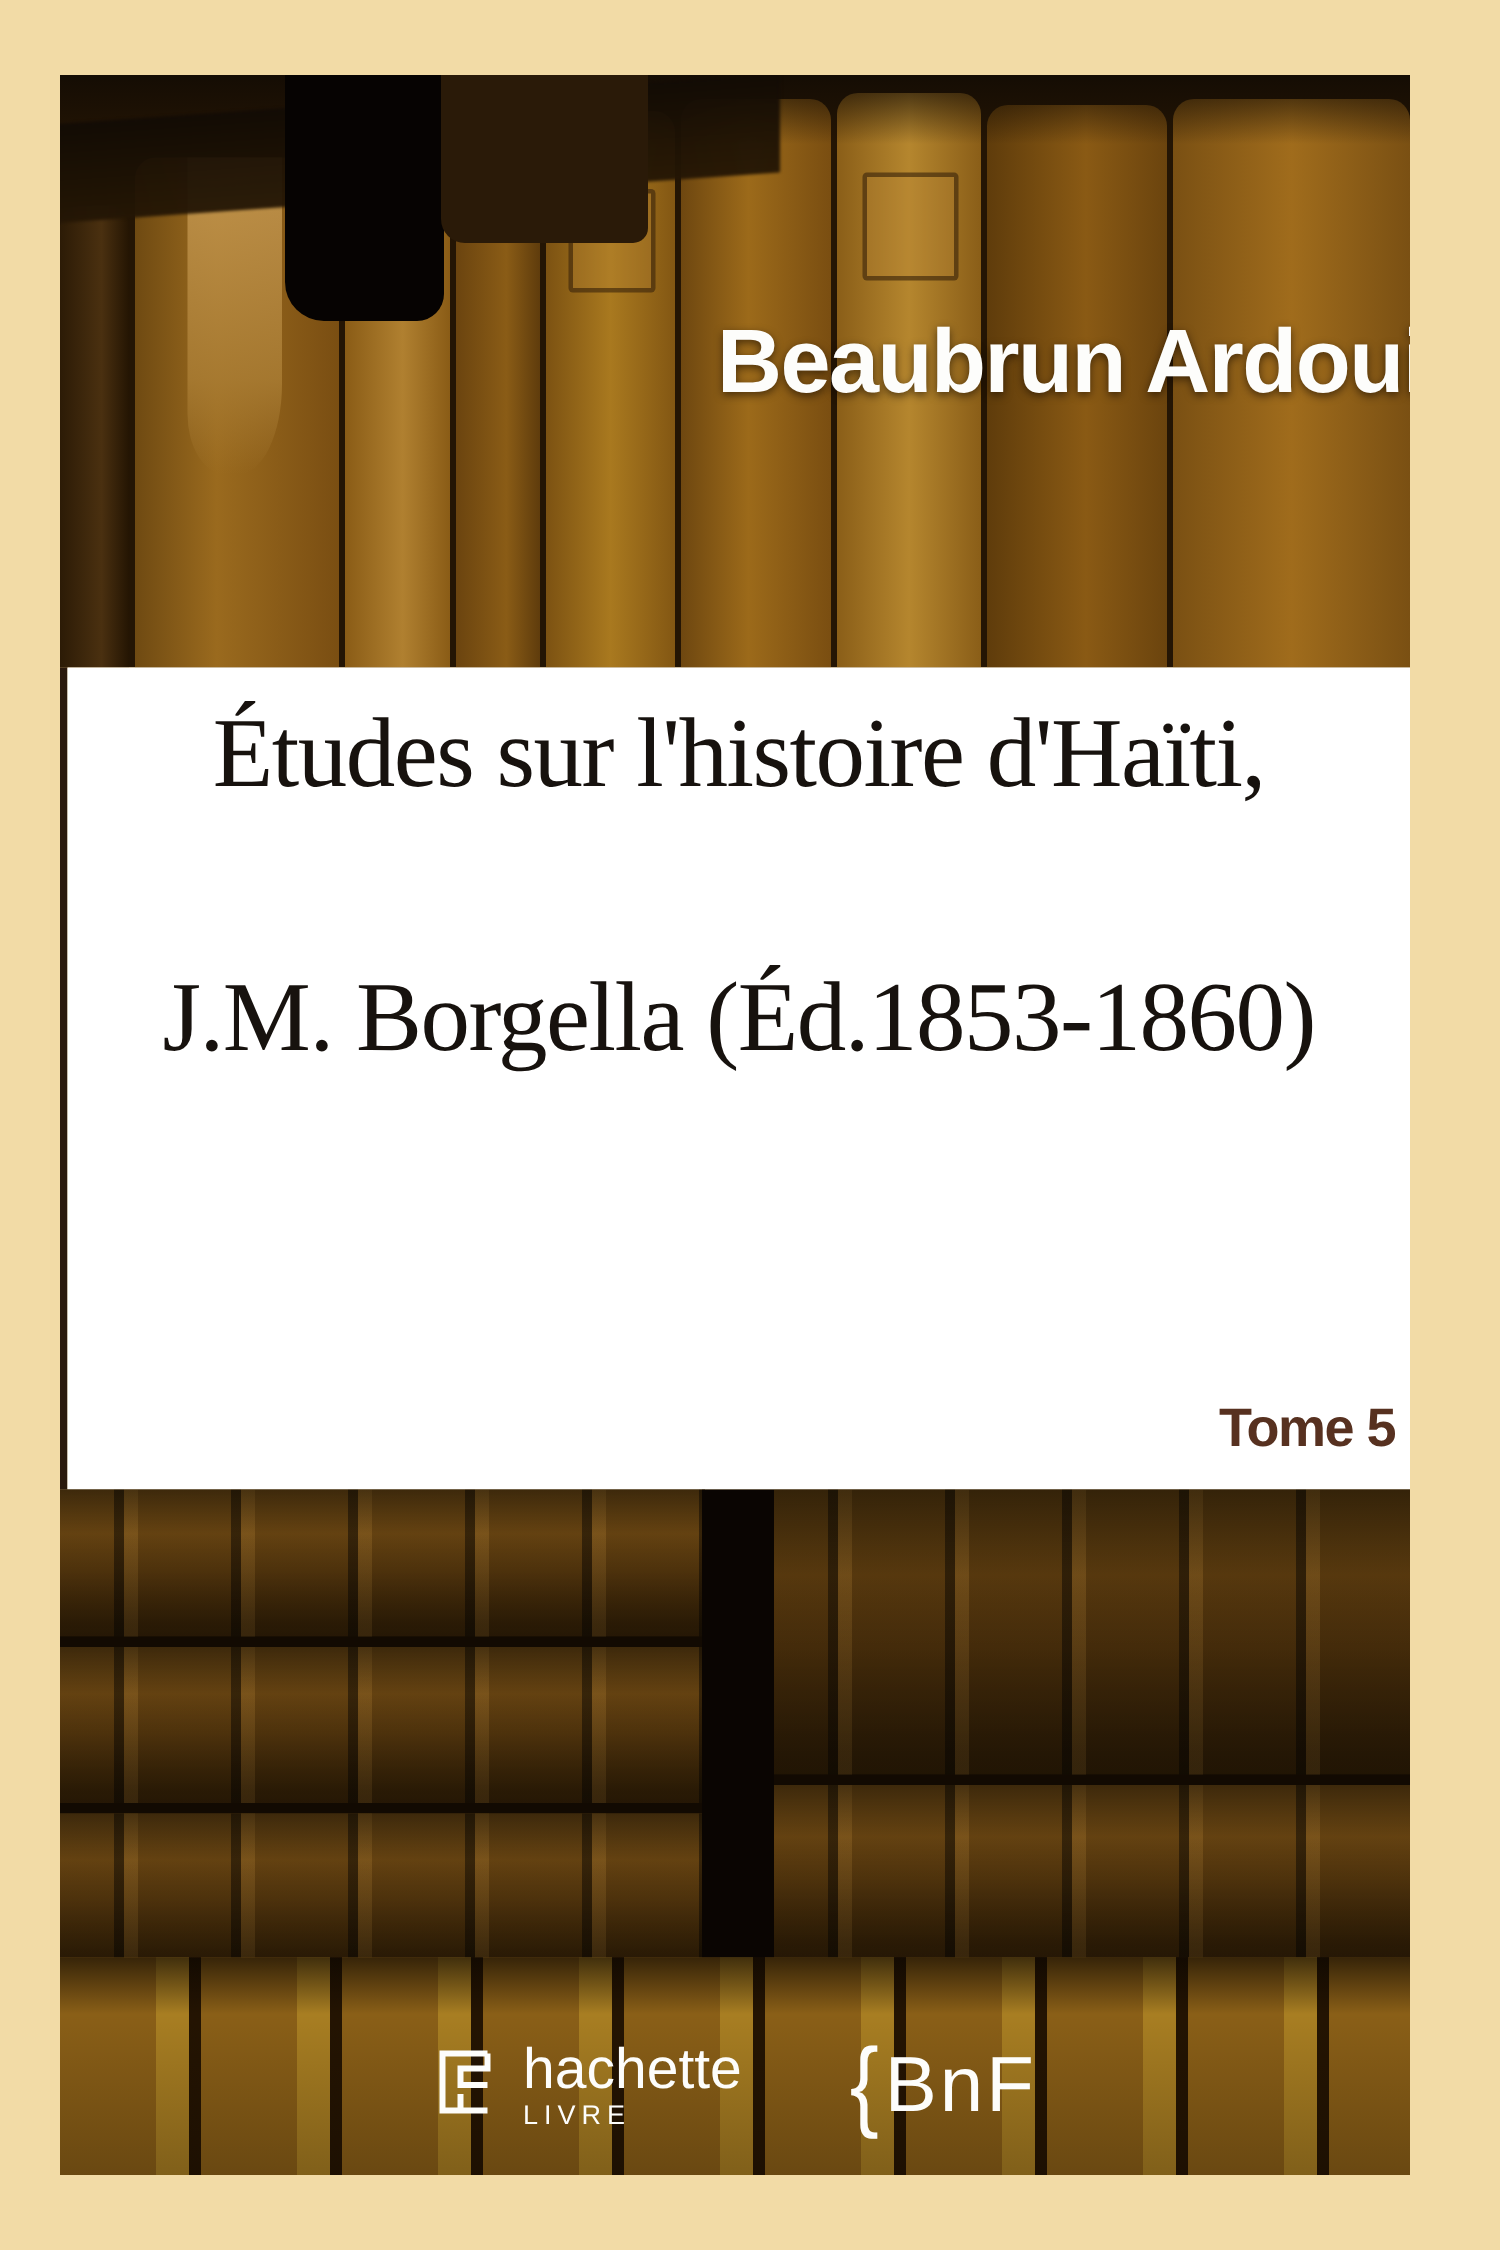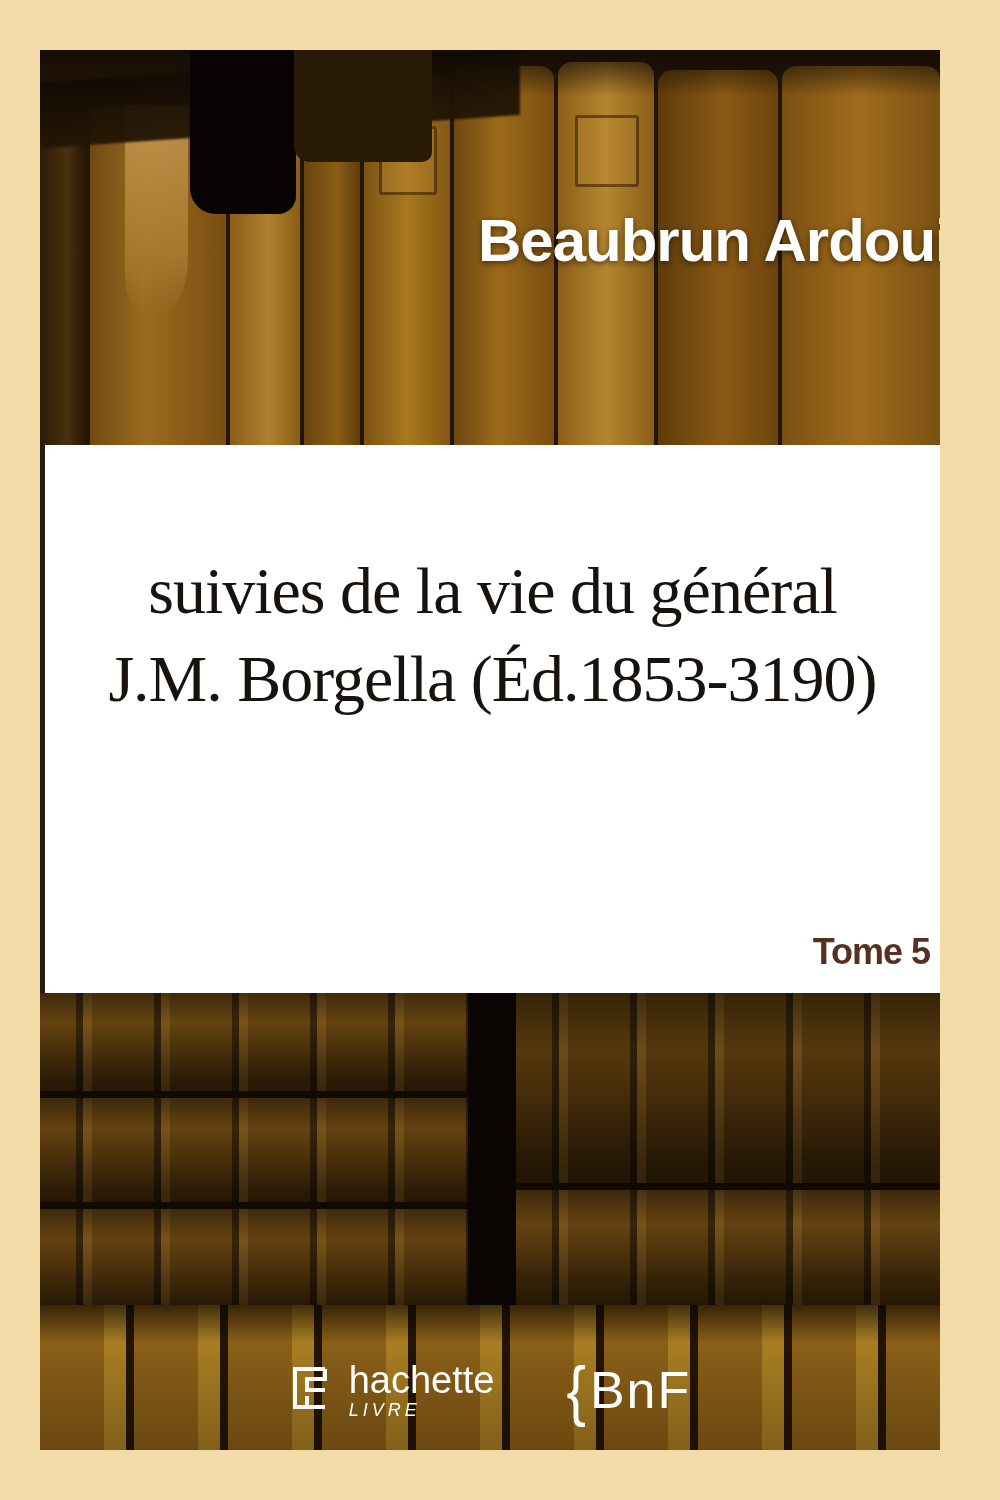--- a/index.html
+++ b/index.html
@@ -75,21 +75,21 @@
   .bottom-row:before{content:"";position:absolute;inset:0;
        background:linear-gradient(180deg,rgba(10,5,1,.65),rgba(10,5,1,0) 26%,rgba(10,5,1,.25) 100%);}
 
   
   .logos{position:absolute;left:0;right:0;bottom:30px;display:flex;justify-content:center;
          align-items:center;gap:72px;}
   .hachette{display:flex;align-items:flex-start;gap:12px;color:var(--white);}
   .hachette svg{display:block;margin-top:2px;}
   .hachette-text{display:flex;flex-direction:column;line-height:1;}
   .hachette-name{font-size:38px;letter-spacing:0;}
-  .hachette-sub{font-size:18px;letter-spacing:4px;margin-top:2px;font-style:italic;}
+  .hachette-sub{font-size:18px;letter-spacing:4px;margin-top:2px;}
   .bnf{display:flex;align-items:center;color:var(--white);}
   .bnf-brace{font-size:58px;font-weight:300;line-height:1;transform:scaleY(1.15);margin-right:4px;}
   .bnf-name{font-size:52px;letter-spacing:2px;}
 </style>
 </head>
 <body>
 
 <div class="cover">
 
   <div class="photo-top">
@@ -113,23 +113,23 @@
     <div class="top-strip"></div>
     <div class="shelf-shadow"></div>
     <div class="black-gap"></div>
     <div class="dark-patch"></div>
     <div class="author">Beaubrun Ardouin</div>
   </div>
 
   <div class="band-sliver"></div>
   <div class="band">
     <h1 class="title">
+      <span>Études sur l'histoire d'Haïti,</span><br>
       <br>
-      <span>suivies de la vie du général</span><br>
-      <span>J.M. Borgella (Éd.1853-3190)</span>
+      <span>J.M. Borgella (Éd.1853-1860)</span>
     </h1>
     <div class="tome">Tome 5</div>
   </div>
 
   <div class="photo-bottom">
     <div class="stack stack-left">
       <div class="row rL1"></div>
       <div class="row rL2"></div>
       <div class="row rL3"></div>
     </div>

